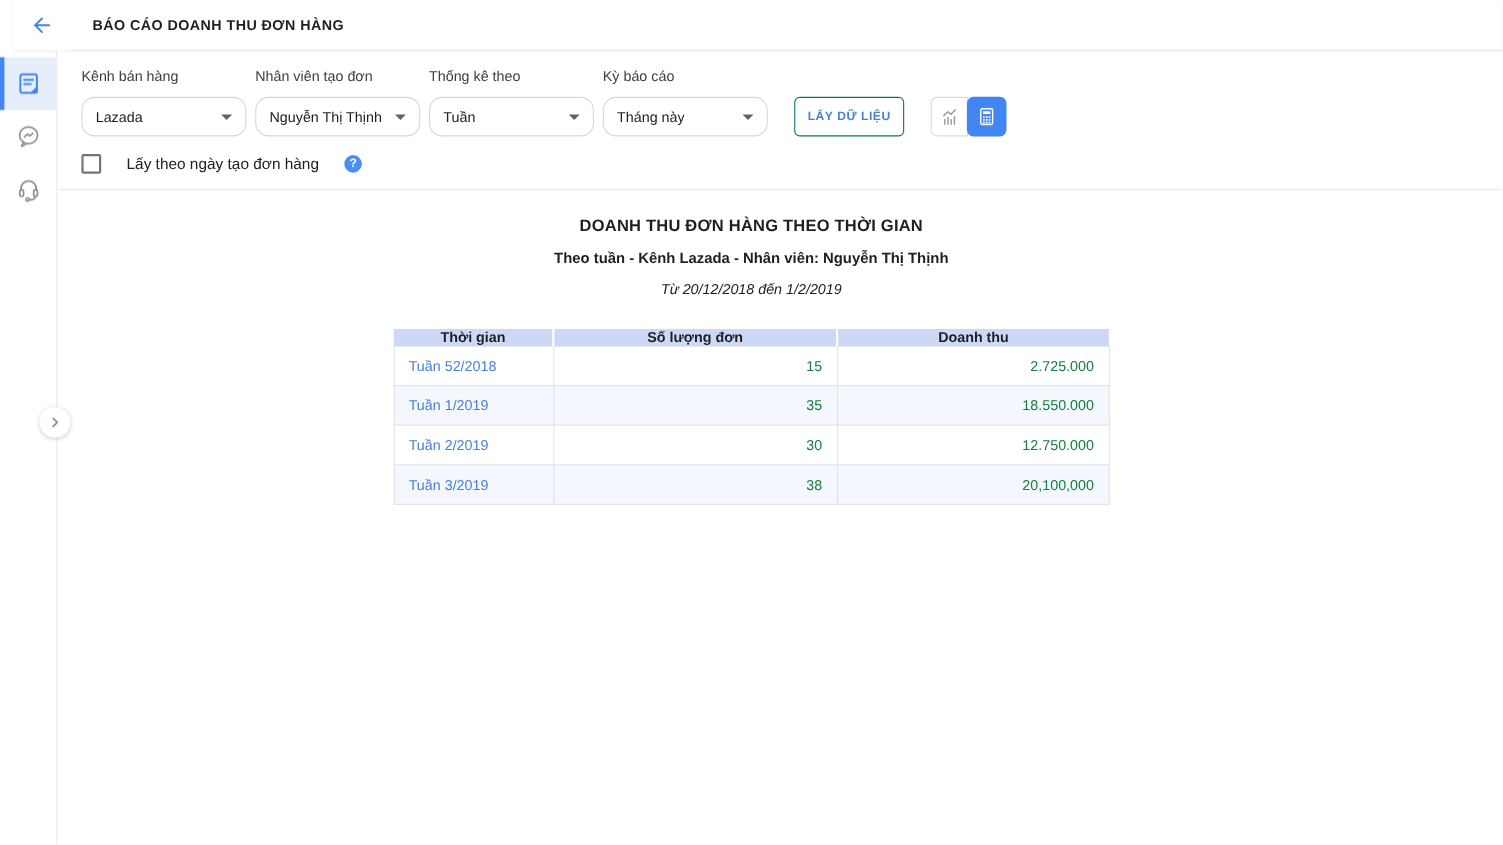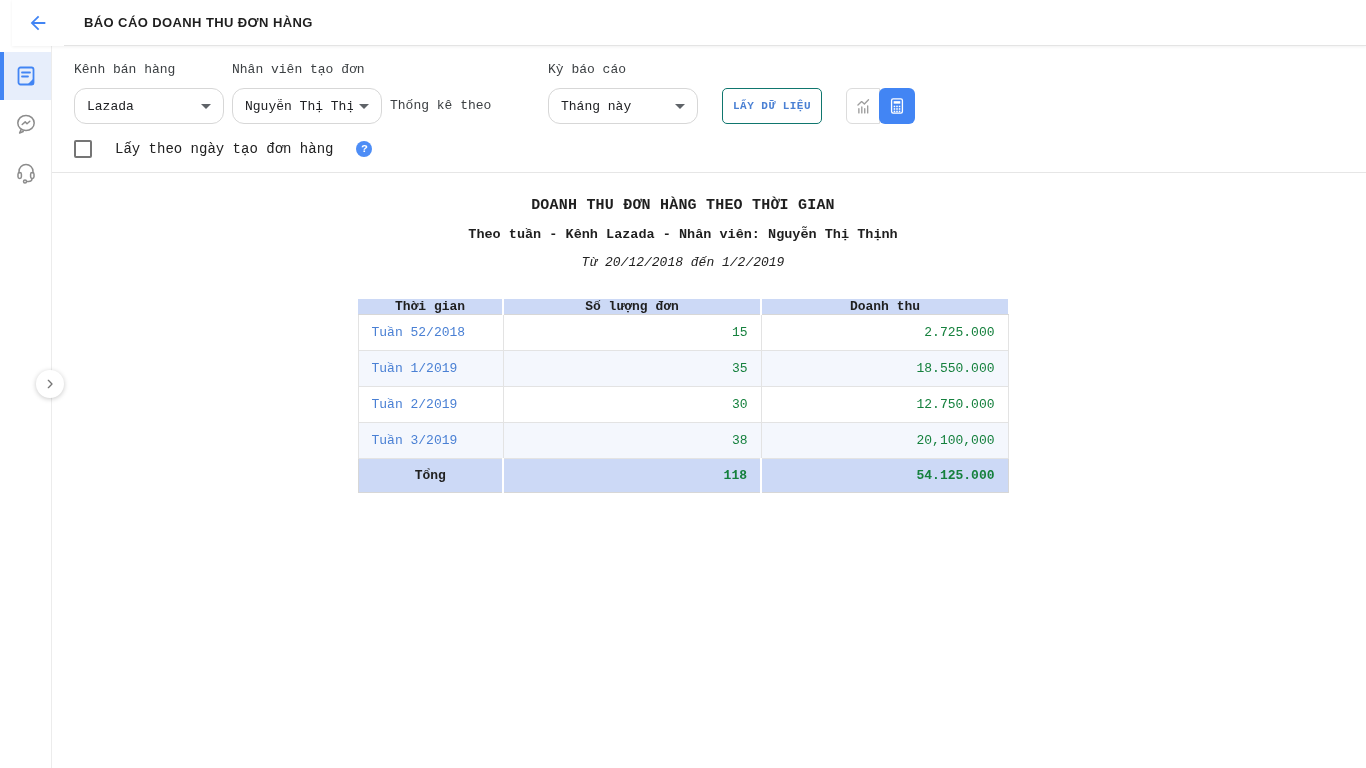--- a/index.html
+++ b/index.html
@@ -22,21 +22,21 @@
   .side-item { height:48px; display:flex; align-items:center; justify-content:center;
     cursor:pointer; position:relative; }
   .side-item.active { background:#e7eefb; }
   .side-item.active::before { content:""; position:absolute; left:0; top:0; bottom:0;
     width:4px; background:#4285f4; }
   .expand-btn { position:fixed; left:36px; top:370px; width:28px; height:28px; border-radius:50%;
     background:#fff; border:none; box-shadow:0 1px 5px rgba(0,0,0,.22);
     display:flex; align-items:center; justify-content:center; cursor:pointer; z-index:25; }
 
   
-  .main { margin-left:52px; padding-top:46px;font-family:Liberation Mono, monospace; }
+  .main { margin-left:52px; padding-top:46px; }
   .filters-row { display:flex; align-items:flex-end; padding:16px 22px 0; gap:8px; }
   .filter-group { width:150px; }
   .filter-label { font-size:13px; color:#3c4043; margin-bottom:11px; white-space:nowrap; }
   .combo { height:36px; border:1px solid #d7d7d7; border-radius:12px; background:#fff;
     display:flex; align-items:center; justify-content:space-between;
     padding:0 12px; cursor:pointer; }
   .combo-value { font-size:13px; color:#202124; white-space:nowrap; overflow:hidden; }
   .caret { width:0; height:0; border-left:5px solid transparent; border-right:5px solid transparent;
     border-top:5.5px solid #5f6368; flex:0 0 auto; margin-left:6px; }
   .fetch-btn { margin-left:16px; width:100px; height:36px; background:#fff;
@@ -146,20 +146,24 @@
     </div>
     <div class="filter-group">
       <div class="filter-label">Nhân viên tạo đơn</div>
       <div class="combo">
         <span class="combo-value">Nguyễn Thị Thịnh</span>
         <span class="caret"></span>
       </div>
     </div>
     <div class="filter-group">
       <div class="filter-label">Thống kê theo</div>
+      <div class="combo">
+        <span class="combo-value">Tuần</span>
+        <span class="caret"></span>
+      </div>
     </div>
     <div class="filter-group">
       <div class="filter-label">Kỳ báo cáo</div>
       <div class="combo">
         <span class="combo-value">Tháng này</span>
         <span class="caret"></span>
       </div>
     </div>
 
     <button class="fetch-btn">LẤY DỮ LIỆU</button>
@@ -235,21 +239,16 @@
         <tr>
           <td class="link-cell"><a class="week-link">Tuần 2/2019</a></td>
           <td class="num">30</td>
           <td class="num">12.750.000</td>
         </tr>
         <tr class="alt">
           <td class="link-cell"><a class="week-link">Tuần 3/2019</a></td>
           <td class="num">38</td>
           <td class="num">20,100,000</td>
         </tr>
-        <tr class="total">
-          <td>Tổng</td>
-          <td class="num">118</td>
-          <td class="num">54.125.000</td>
-        </tr>
       </tbody>
     </table>
   </section>
 </main>
 
 </body></html>

